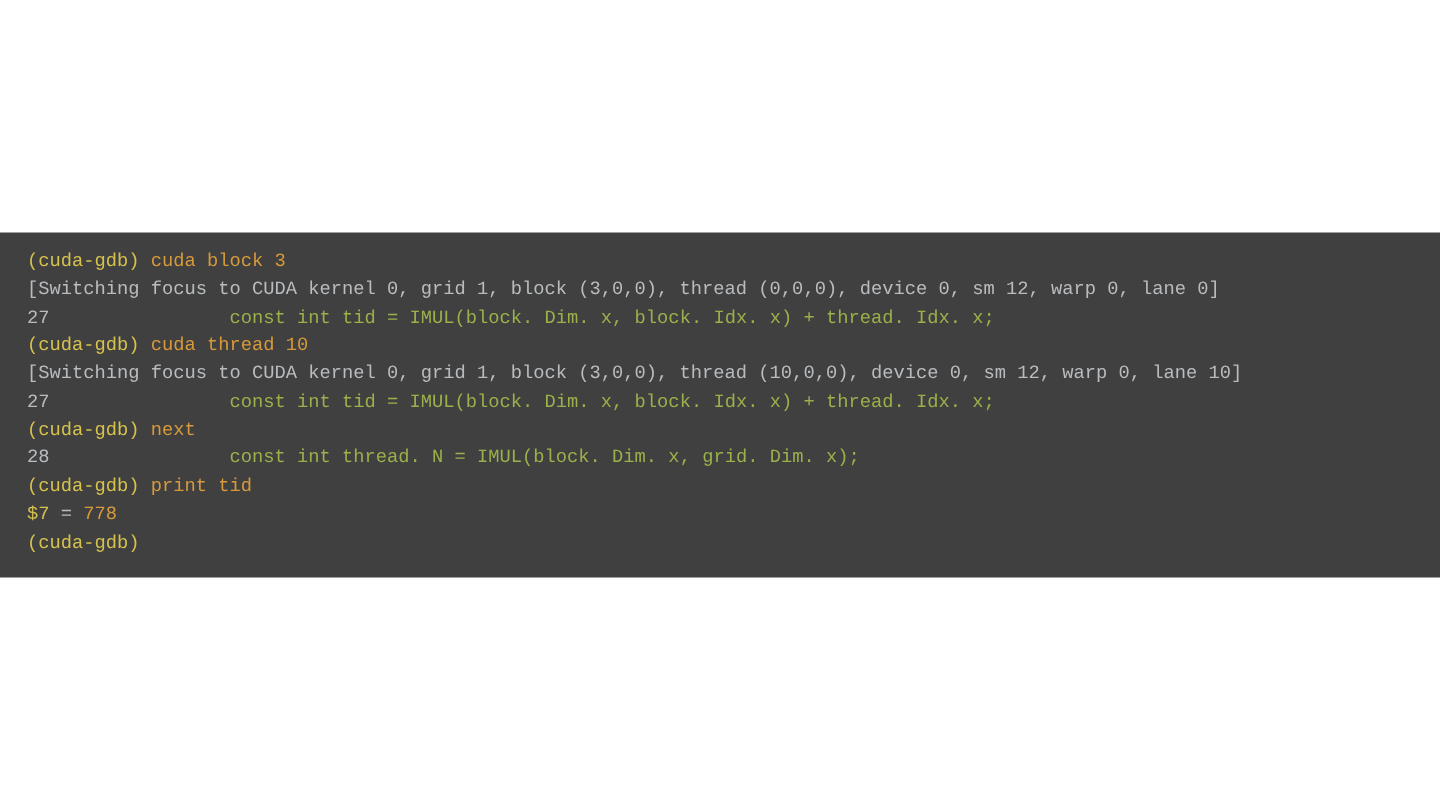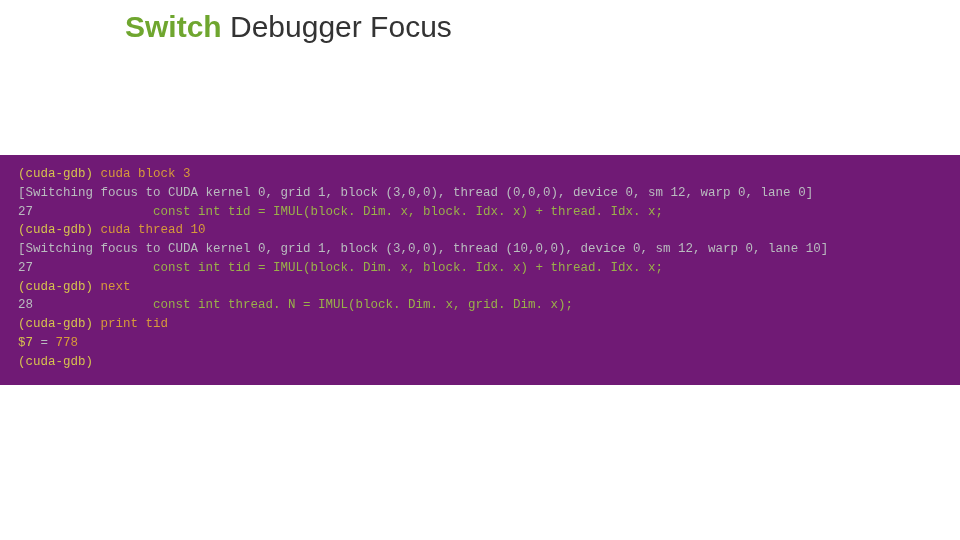--- a/index.html
+++ b/index.html
@@ -50,41 +50,38 @@
   .bullet .cmd {
     color: #6fa62f;
     font-weight: 700;
   }
   .codebox {
     position: absolute;
     left: 0;
     top: 155px;
     width: 960px;
     box-sizing: border-box;
-    background: #701a75;
+    background: #404040;
     padding: 10px 18px 14px 18px;
     font-family: "Courier New", Courier, monospace;
     font-size: 12.5px;
     line-height: 1.5;
     color: #b9bcbf;
     white-space: pre-wrap;
     word-break: break-word;
   }
   .codebox .ylw { color: #d6c24e; }
   .codebox .or  { color: #d79a3a; }
   .codebox .gr  { color: #9ab04a; }
 </style>
 </head>
 <body>
 
 <div class="slide">
 
-  <div class="title">
-    <span class="hl">Switch</span><span class="rest"> Debugger Focus</span>
-  </div>
 
 
   <div class="codebox"><span class="ylw">(cuda-gdb) </span><span class="or">cuda block 3</span>
 <span>[Switching focus to CUDA kernel 0, grid 1, block (3,0,0), thread (0,0,0), device 0, sm 12, warp 0, lane 0]</span>
 <span>27</span><span class="gr">                const int tid = IMUL(block. Dim. x, block. Idx. x) + thread. Idx. x;</span>
 <span class="ylw">(cuda-gdb) </span><span class="or">cuda thread 10</span>
 <span>[Switching focus to CUDA kernel 0, grid 1, block (3,0,0), thread (10,0,0), device 0, sm 12, warp 0, lane 10]</span>
 <span>27</span><span class="gr">                const int tid = IMUL(block. Dim. x, block. Idx. x) + thread. Idx. x;</span>
 <span class="ylw">(cuda-gdb) </span><span class="or">next</span>
 <span>28</span><span class="gr">                const int thread. N = IMUL(block. Dim. x, grid. Dim. x);</span>

